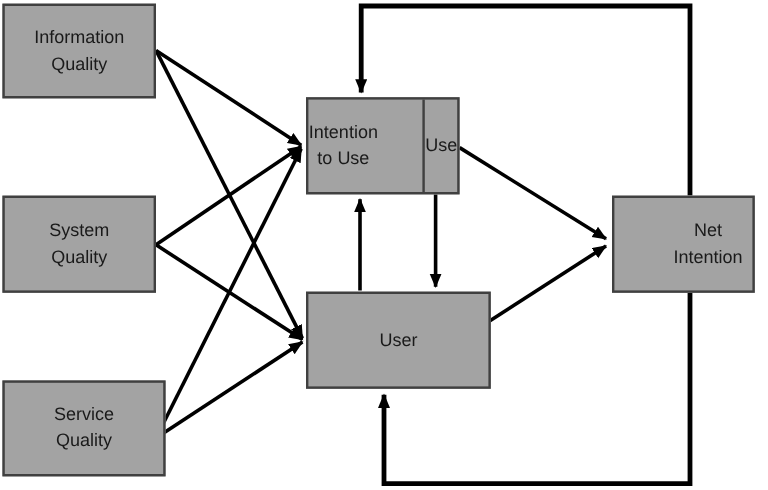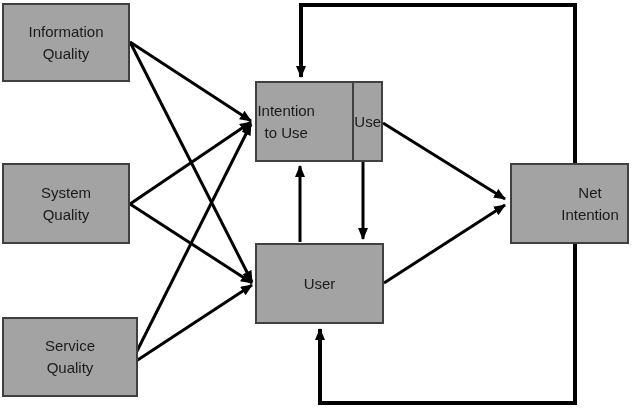--- a/index.html
+++ b/index.html
@@ -38,21 +38,21 @@
   .node .label {
     display: block;
     width: 100%;
   }
   .node .label span { display: block; }
 
   #node-information-quality { left: 2px;   top: 3px;   width: 128px; height: 79px; }
   #node-system-quality      { left: 2px;   top: 163px; width: 128px; height: 81px; }
   #node-service-quality     { left: 2px;   top: 317px; width: 136px; height: 80px; }
   #node-intention-use       { left: 255px; top: 81px;  width: 128px; height: 81px; padding: 0; }
-  #node-user-satisfaction   { left: 255px; top: 243px; width: 129px; height: 81px; }
+  #node-user-satisfaction   { left: 255px; top: 243px; width: 154px; height: 81px; }
   #node-net-benefits        { left: 510px; top: 163px; width: 119px; height: 81px; padding-left: 41px; }
 
   #node-intention-use {
     display: flex;
     align-items: stretch;
     justify-content: flex-start;
   }
   .itu-cell {
     display: flex;
     align-items: center;

